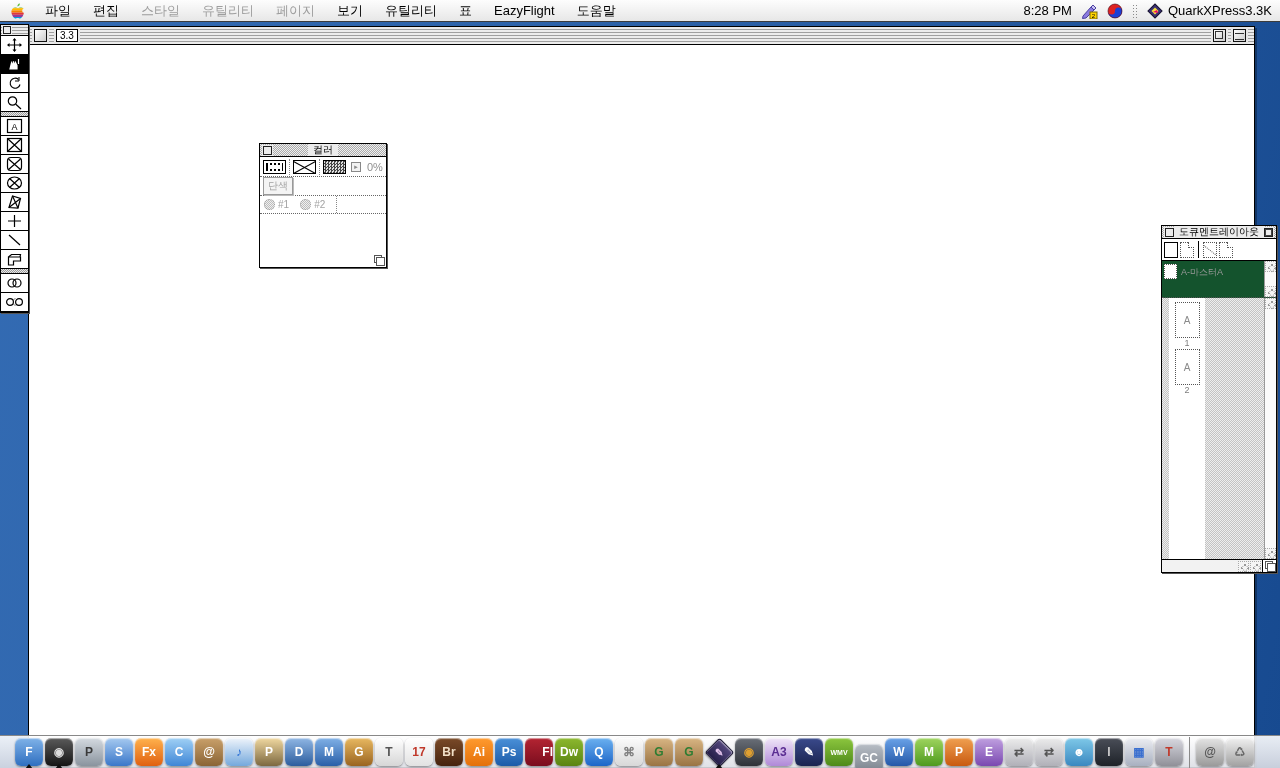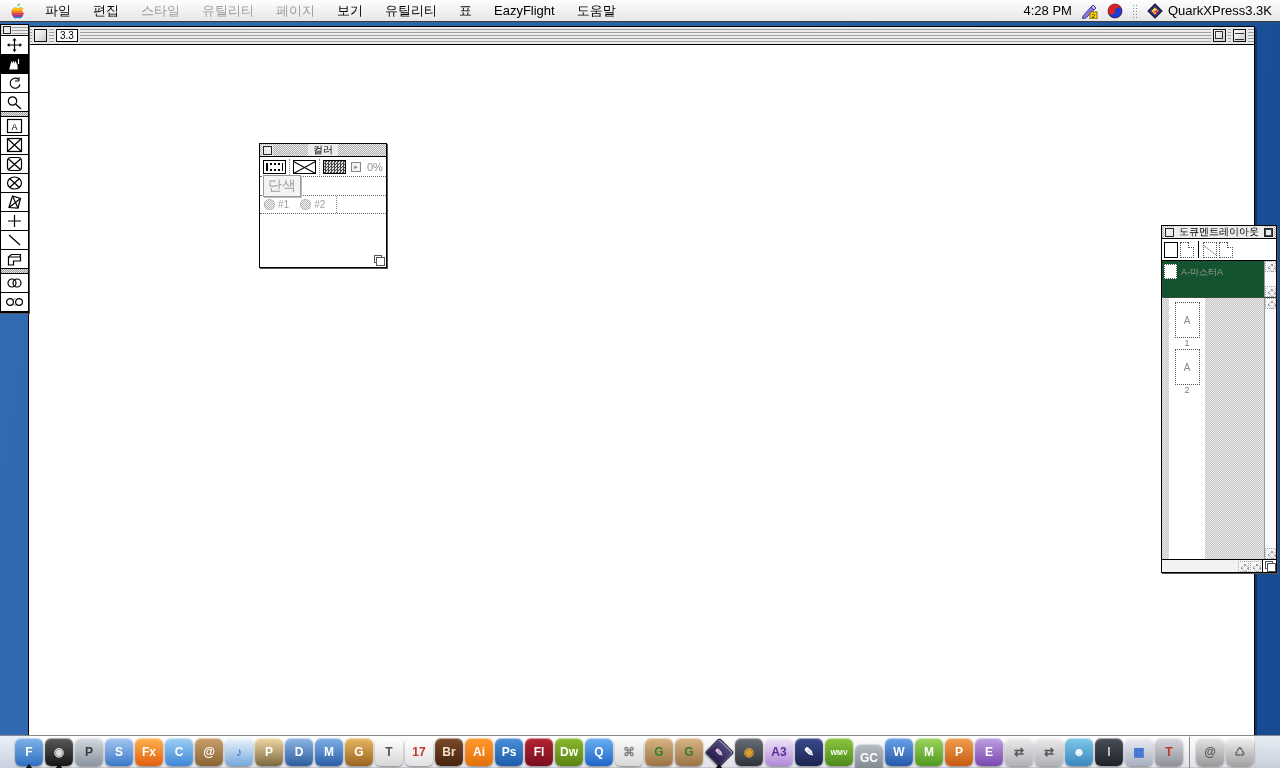--- a/index.html
+++ b/index.html
@@ -71,21 +71,21 @@
   .cp-frame::after { content:""; position:absolute; inset:2px; border:2px solid #000;
     border-image:repeating-linear-gradient(90deg,#000 0 2px,#fff 2px 4px) 2; }
   .cp-x::before,.cp-x::after { content:""; position:absolute; left:-2px; right:-2px; top:50%; height:1px; background:#000; }
   .cp-x::before { transform:rotate(29deg); } .cp-x::after { transform:rotate(-29deg); }
   .cp-shade { background:repeating-conic-gradient(#444 0% 25%, #ddd 0% 50%); background-size:3px 3px; }
   .cp-pop { width:10px; height:10px; border:1px solid #888; background:#f2f2f2; color:#888;
     font-size:7px; line-height:8px; text-align:center; flex:none; margin-left:2px; }
   .cp-pct { color:#909090; font-size:11px; margin-left:3px; }
   .cp-moderow { height:19px; border-bottom:1px dotted #666; display:flex; align-items:center; padding:0 3px; }
   .cp-modebtn { border:1px solid #999; box-shadow:1px 1px 0 #bbb; background:#f4f4f4;
-    color:#a0a0a0; font-size:14px; padding:1px 4px; }
+    color:#a0a0a0; font-size:10px; padding:1px 4px; }
   .cp-blendrow { height:18px; border-bottom:1px dotted #666; display:flex; align-items:center; padding:0 4px; color:#a3a3a3; font-size:10px; }
   .cp-radio { width:11px; height:11px; border-radius:50%; border:1px dotted #999; margin-right:3px; flex:none;
     background:repeating-conic-gradient(#bdbdbd 0% 25%, #f0f0f0 0% 50%); background-size:2px 2px; }
   .cp-blendopt { display:flex; align-items:center; margin-right:11px; }
   .cp-blendsep { align-self:stretch; border-left:1px dotted #888; margin-right:4px; }
   .cp-list { flex:1; background:#fff; position:relative; }
   .grip { position:absolute; right:1px; bottom:1px; width:13px; height:13px; background:#fff; }
   .grip::before { content:""; position:absolute; left:2px; top:2px; width:6px; height:6px; border:1px solid #555; background:#fff; }
   .grip::after { content:""; position:absolute; left:4px; top:4px; width:7px; height:7px; border:1px solid #555; background:#fff; }
 
@@ -162,21 +162,21 @@
       <span class="menu-item disabled">스타일</span>
       <span class="menu-item disabled">유틸리티</span>
       <span class="menu-item disabled">페이지</span>
       <span class="menu-item">보기</span>
       <span class="menu-item">유틸리티</span>
       <span class="menu-item">표</span>
       <span class="menu-item">EazyFlight</span>
       <span class="menu-item">도움말</span>
     </div>
   <div class="menubar-right">
-    <span class="clock">4:28 PM</span>
+    <span class="clock">8:28 PM</span>
     <svg width="17" height="16" viewBox="0 0 17 16">
       <path d="M2 13 L10 4 L13 7 L5 15 L1.5 15.5 Z" fill="#8a7adf" stroke="#4a3fa0" stroke-width="1"></path>
       <path d="M10 4 L12 2 L15 5 L13 7 Z" fill="#c8c2f2" stroke="#4a3fa0" stroke-width="1"></path>
       <rect x="9" y="9" width="7" height="7" fill="#ffd400" stroke="#7a6a00" stroke-width="1"></rect>
       <text x="12.5" y="14.8" font-size="6" text-anchor="middle" fill="#000" font-family="Liberation Sans, sans-serif">2</text>
     </svg>
     <svg width="16" height="16" viewBox="0 0 16 16">
       <circle cx="8" cy="8" r="7" fill="#d22"></circle>
       <path d="M1 8 a7 7 0 0 0 14 0 a3.5 3.5 0 0 0 -7 0 a3.5 3.5 0 0 1 -7 0 Z" fill="#1a3fd4"></path>
       <circle cx="8" cy="8" r="7" fill="none" stroke="#401" stroke-width="0.6"></circle>
@@ -461,21 +461,21 @@
       <span class="dock-ico" style="background: linear-gradient(rgb(255, 154, 46), rgb(228, 112, 10)); color: rgb(255, 255, 255);">
         <span>Ai</span>
       </span>
     </span>
     <span class="dock-item">
       <span class="dock-ico" style="background: linear-gradient(rgb(74, 144, 216), rgb(28, 91, 168)); color: rgb(255, 255, 255);">
         <span>Ps</span>
       </span>
     </span>
     <span class="dock-item">
-      <span class="dock-ico" style="background: linear-gradient(rgb(180, 36, 50), rgb(122, 13, 30)); color: rgb(255, 255, 255);">
+      <span class="dock-ico" style="background: linear-gradient(rgb(180, 36, 50), rgb(122, 13, 30)); color: rgb(255, 255, 255); justify-content: flex-end;">
         <span>Fl</span>
       </span>
     </span>
     <span class="dock-item">
       <span class="dock-ico" style="background: linear-gradient(rgb(140, 184, 46), rgb(90, 132, 18)); color: rgb(255, 255, 255);">
         <span>Dw</span>
       </span>
     </span>
     <span class="dock-item">
       <span class="dock-ico" style="background: linear-gradient(rgb(106, 176, 240), rgb(30, 102, 200)); color: rgb(255, 255, 255);">

